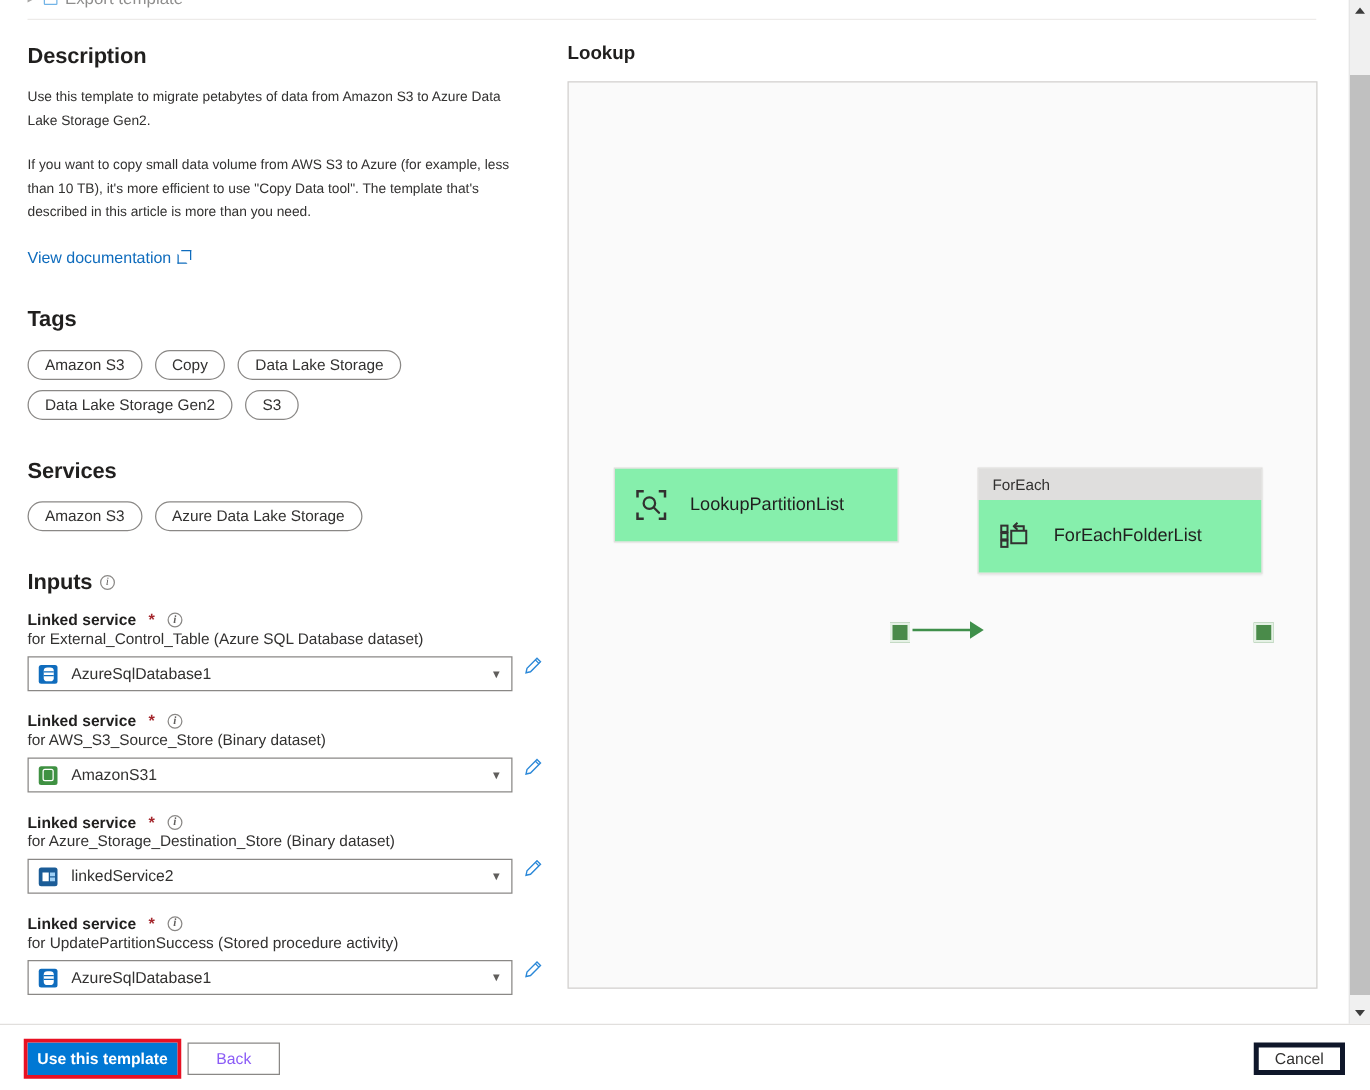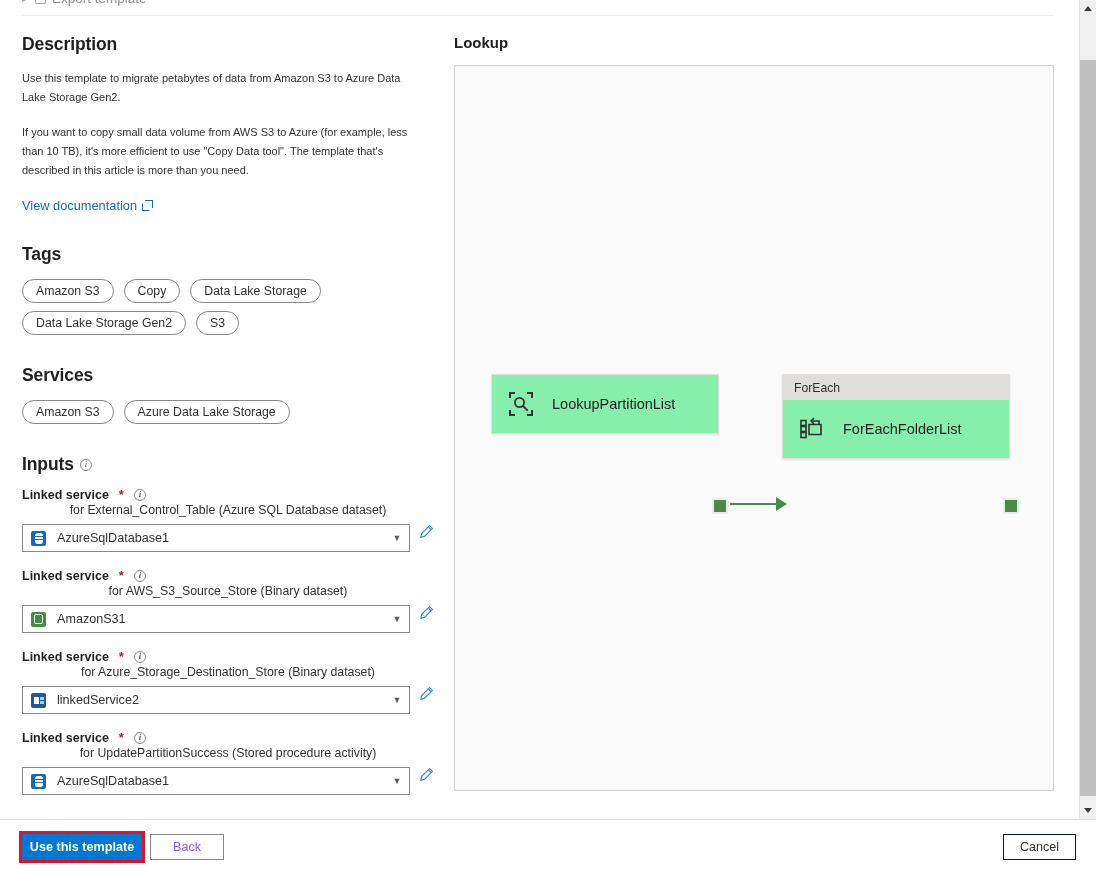--- a/index.html
+++ b/index.html
@@ -180,21 +180,20 @@
     font-size: 12.5px;
     font-weight: 600;
     color: #201f1e;
     margin-bottom: 1px;
   }
   .req-star { color: #a4262c; font-weight: 600; font-size: 13px; }
   .field-sub {
     font-size: 12.3px;
     color: #323130;
     margin-bottom: 7px;
-    text-align: center;
   }
   .field-row {
     display: flex;
     gap: 8px;
   }
   .combo {
     width: 402px;
     height: 28px;
     border: 1px solid #8a8886;
     background: #fff;
@@ -441,21 +440,21 @@
     left: 150px; top: 14px;
     width: 74px;
     background: #fff;
     border: 1px solid #8a8886;
     color: #8b5cf6;
   }
   .btn-cancel {
     left: 1003px; top: 14px;
     width: 73px;
     background: #fff;
-    border: 1px solid #0f172a;
+    border: 4px solid #0f172a;
     color: #323130;
   }
 </style>
 </head>
 <body>
 
 <div class="top-strip">
   <div class="exp-row">
     <span class="exp-chevron">▶</span>
     <span class="exp-ico"></span>

